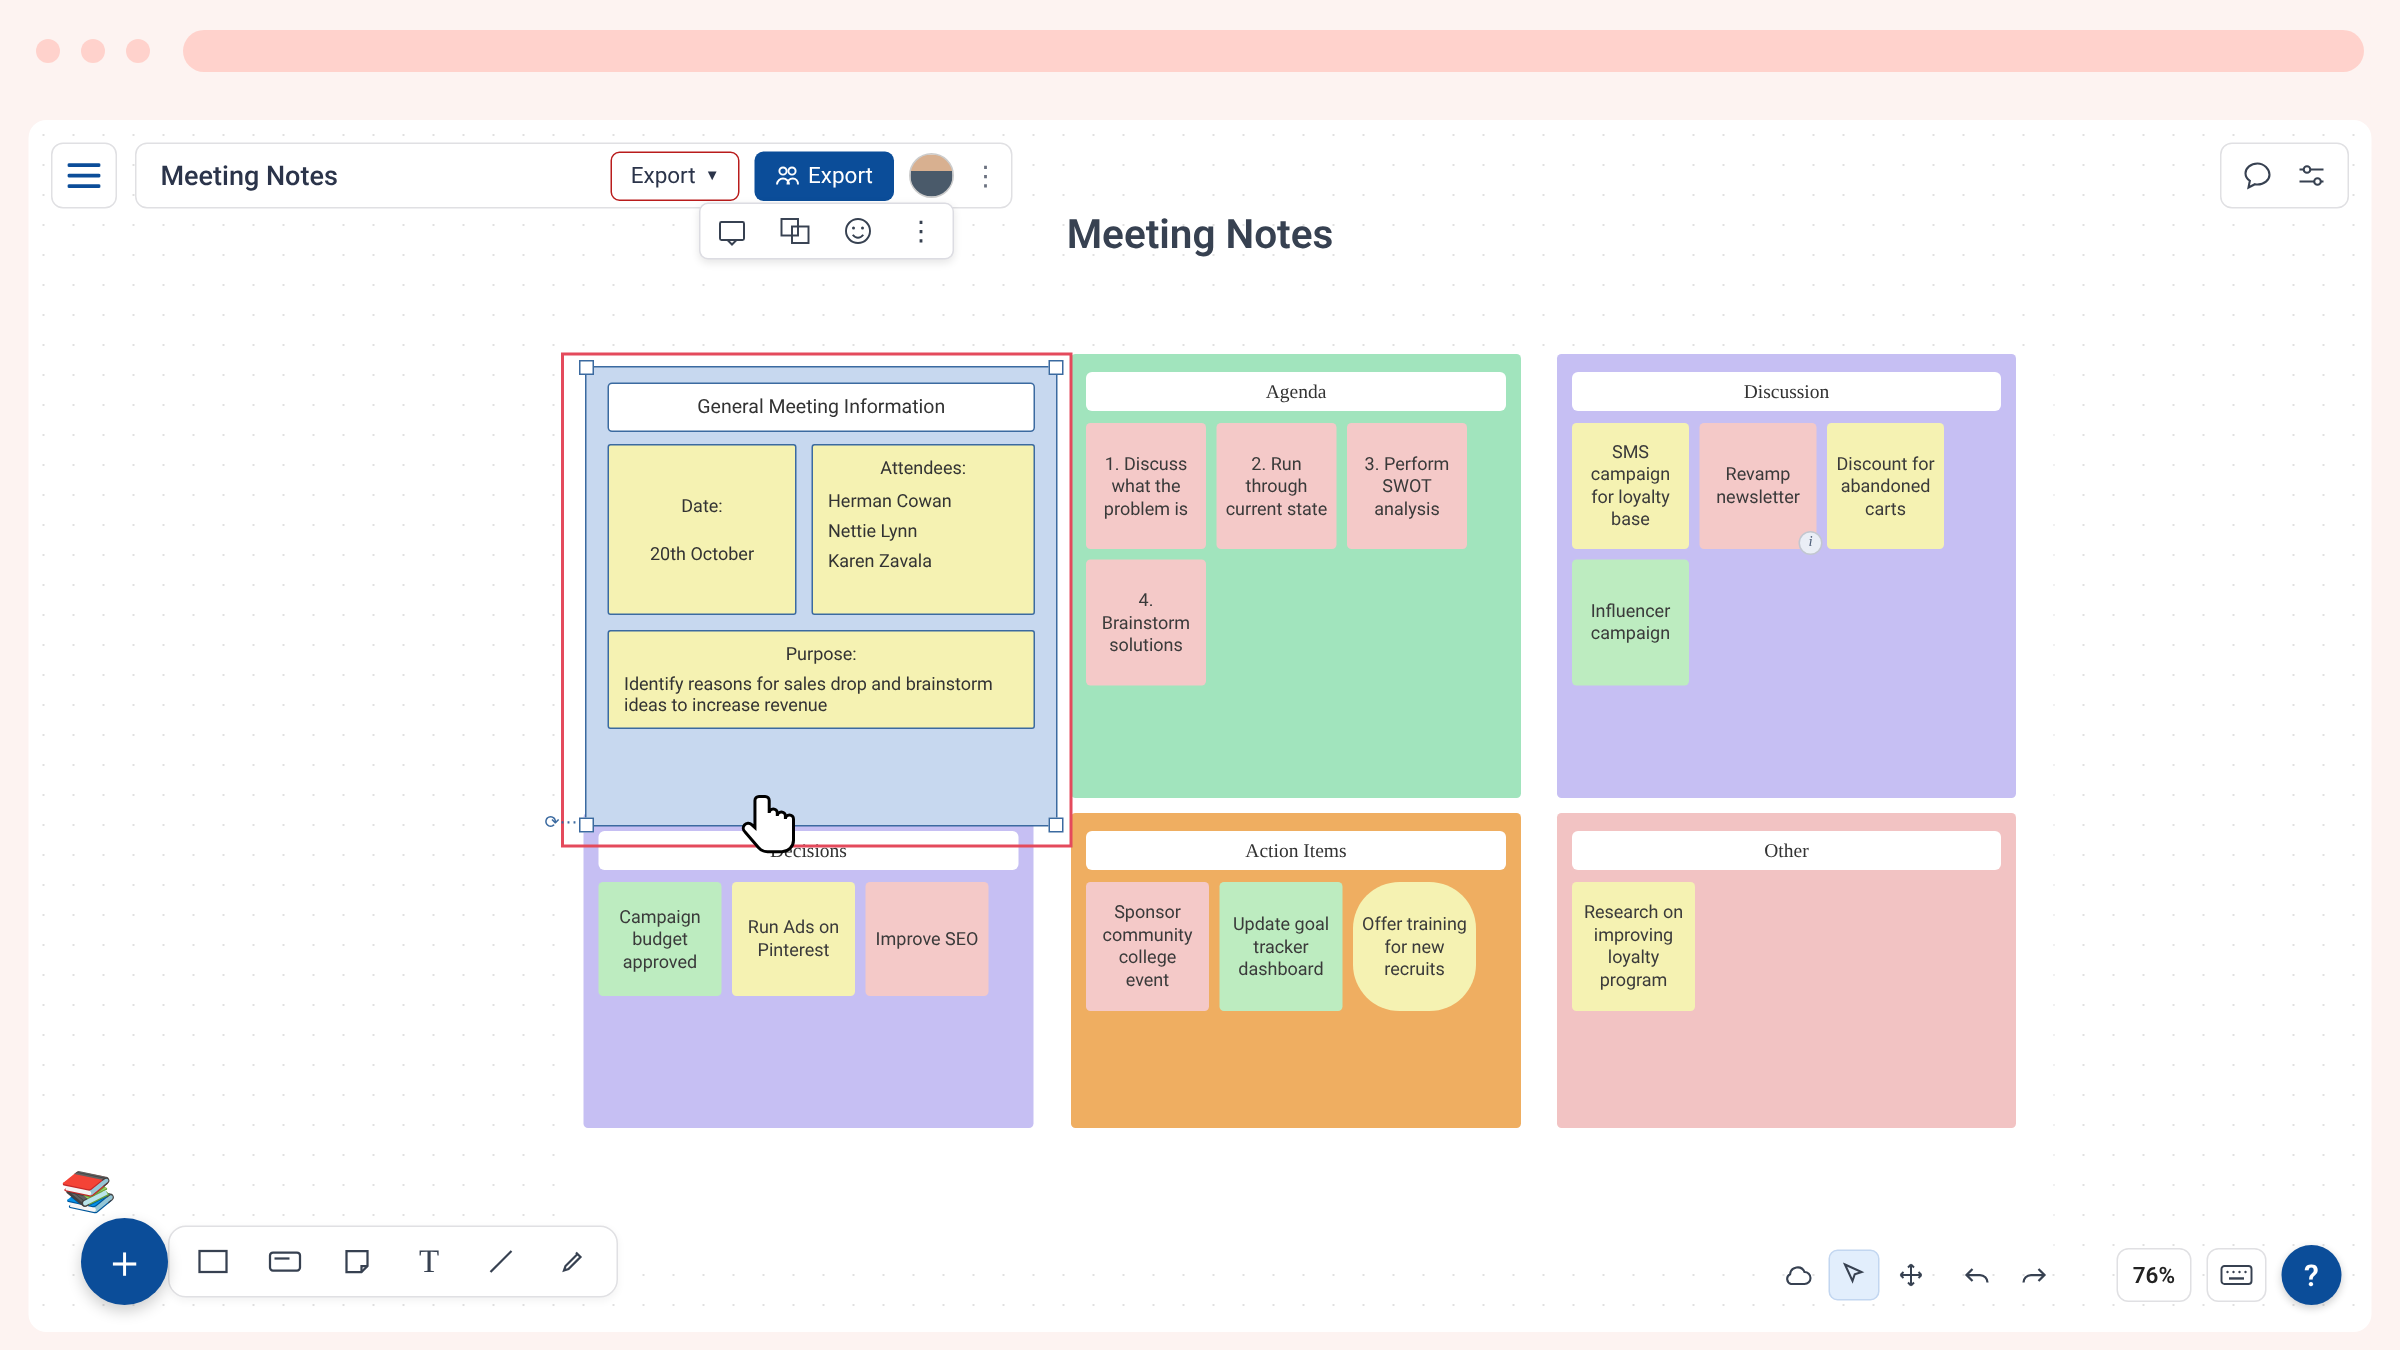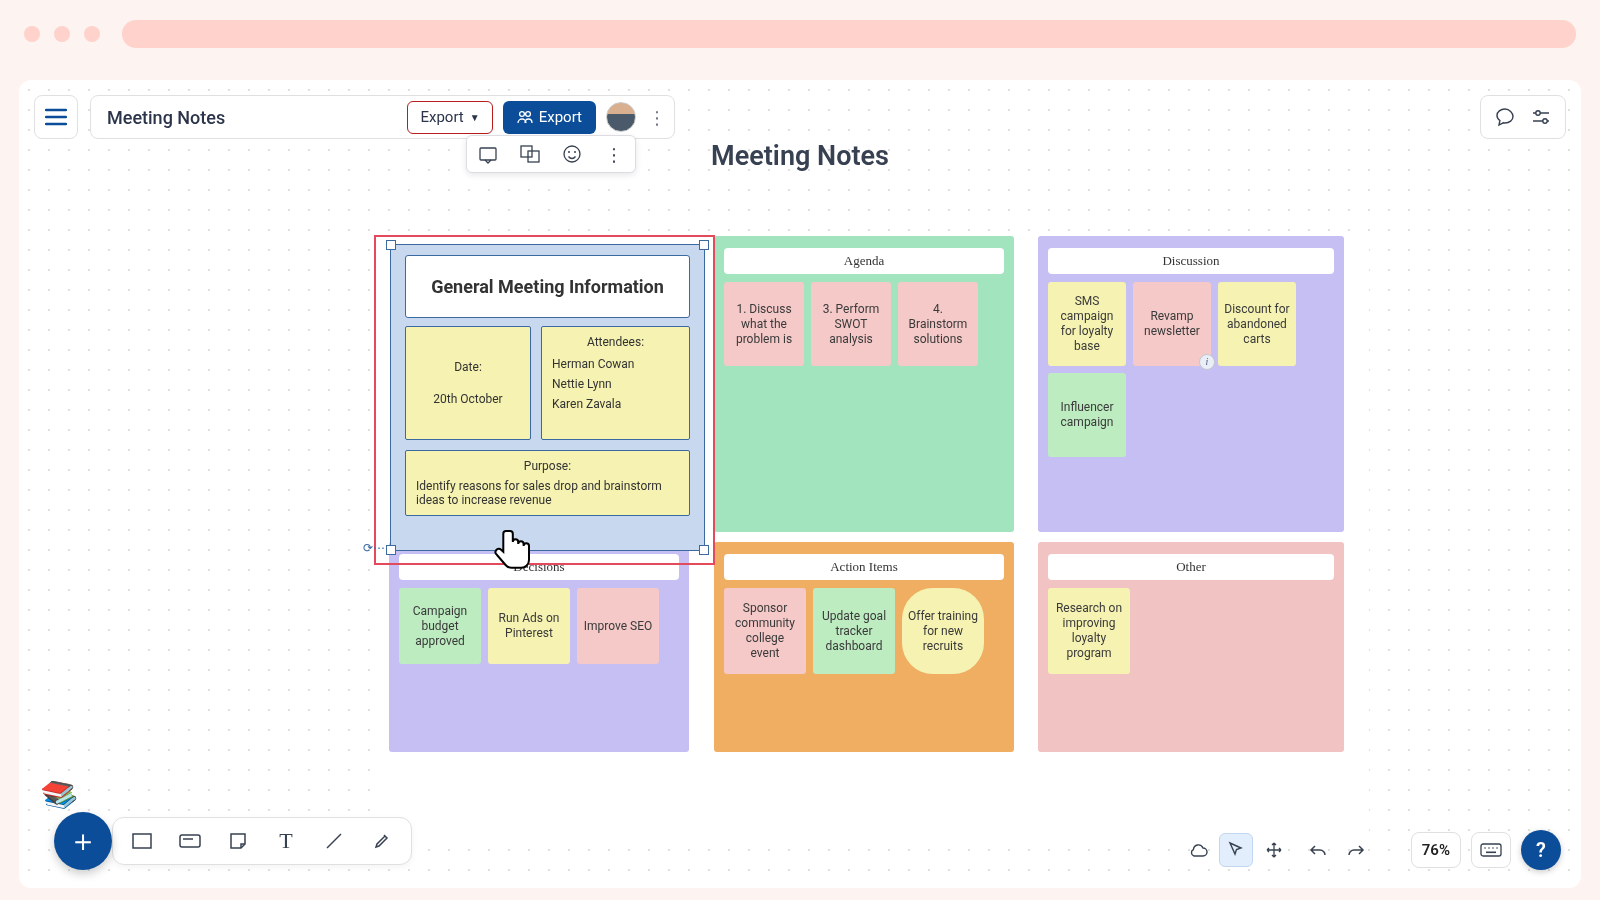--- a/index.html
+++ b/index.html
@@ -61,21 +61,21 @@
 .selected-card { position: absolute; top: 155px; left: 355px; width: 341px; height: 330px; }
 .sel-outline { position: absolute; inset: 0; border: 2px solid #e44a5c; pointer-events: none; }
 .sel-inner { position: absolute; top: 9px; left: 16px; right: 10px; bottom: 14px; background: #c7d8ef; border: 1px solid #3b6aa0; border-radius: 2px; }
 .handle { position: absolute; width: 10px; height: 10px; background: #fff; border: 1px solid #3b6aa0; }
 .handle.tl2 { top: -5px; left: -5px; }
 .handle.tr2 { top: -5px; right: -5px; }
 .handle.bl2 { bottom: -5px; left: -5px; }
 .handle.br2 { bottom: -5px; right: -5px; }
 .rot-handle { position: absolute; left: -28px; bottom: -5px; font-size: 12px; color: #3b6aa0; }
 
-.gmi-header { margin: 10px 14px 8px 14px; background: #fff; border: 1px solid #3b6aa0; border-radius: 3px; text-align: center; padding: 20px 4px; font-size: 18px; color: #333; font-weight: bold; }
+.gmi-header { margin: 10px 14px 8px 14px; background: #fff; border: 1px solid #3b6aa0; border-radius: 3px; text-align: center; padding: 8px 4px; font-size: 13px; color: #333; }
 .gmi-row { display: flex; gap: 10px; padding: 0 14px; }
 .gmi-cell { background: #f5f2b2; border: 1px solid #3b6aa0; border-radius: 2px; padding: 8px 10px; font-size: 12px; color: #333; }
 .gmi-date { width: 126px; height: 114px; text-align: center; display: flex; flex-direction: column; justify-content: center; gap: 18px; }
 .gmi-att { flex: 1; height: 114px; }
 .gmi-att .lbl { text-align: center; margin-bottom: 8px; }
 .gmi-att .name { margin: 6px 0; }
 .gmi-purpose { margin: 10px 14px 0 14px; background: #f5f2b2; border: 1px solid #3b6aa0; border-radius: 2px; padding: 8px 10px; font-size: 12px; color: #333; }
 .gmi-purpose .lbl { text-align: center; margin-bottom: 6px; }
 
 .cursor-hand { position: absolute; top: 446px; left: 469px; font-size: 50px; pointer-events: none; color: #000; }
@@ -179,20 +179,23 @@
 
   <div class="board">
 
     <div class="block col-green" style="top:0; left:330px; width:300px; height:296px;">
       <div class="block-header">Agenda</div>
       <div class="block-body">
         <div class="note note-pink" style="width:80px; height:84px;">
             <span>1. Discuss what the problem is</span>
           </div>
         <div class="note note-pink" style="width:80px; height:84px;">
+            <span>2. Run through current state</span>
+          </div>
+        <div class="note note-pink" style="width:80px; height:84px;">
             <span>3. Perform SWOT analysis</span>
           </div>
         <div class="note note-pink" style="width:80px; height:84px;">
             <span>4. Brainstorm solutions</span>
           </div>
       </div>
     </div>
 
     <div class="block col-purple" style="top:0; left:654px; width:306px; height:296px;">
       <div class="block-header">Discussion</div>

